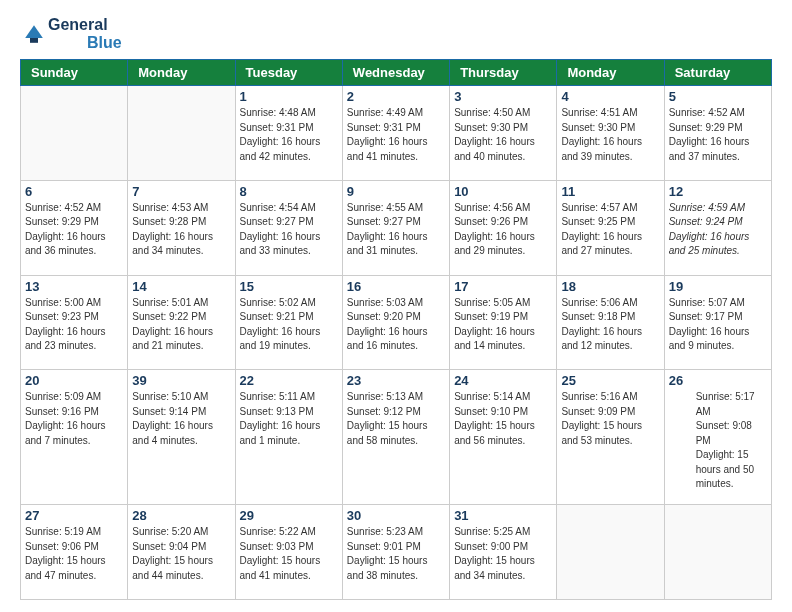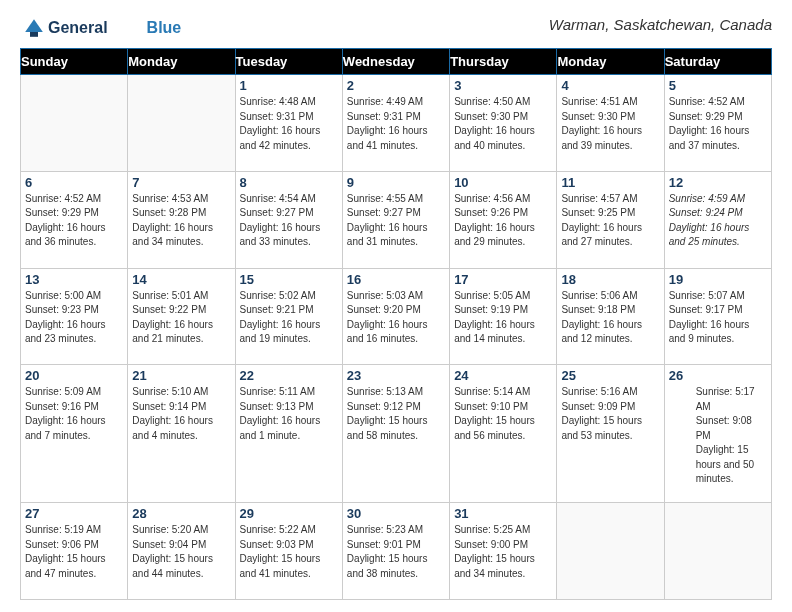--- a/index.html
+++ b/index.html
@@ -23,20 +23,21 @@
       align-items: flex-start;
       margin-bottom: 8px;
     }
     .logo {
       display: flex;
       align-items: center;
       gap: 2px;
     }
     .logo-text {
       display: flex;
+      flex-direction: column;
       line-height: 1.1;
     }
     .logo-general {
       font-size: 16px;
       font-weight: bold;
       color: #1a3a5c;
     }
     .logo-blue {
       font-size: 16px;
       font-weight: bold;
@@ -63,25 +64,25 @@
       font-style: italic;
     }
     .calendar {
       flex: 1;
       border: 1px solid #ccc;
       border-collapse: collapse;
       width: 100%;
       table-layout: fixed;
     }
     .calendar th {
-      background: #000000;
+      background: #15803d;
       color: #fff;
       font-size: 13px;
       font-weight: bold;
-      padding: 5px 0;
+      padding: 5px 10px;
       border: 1px solid #1a6aa5;
       text-align: left;
     }
     .calendar td {
       border: 1px solid #ccc;
       vertical-align: top;
       padding: 3px 4px;
       font-size: 10.5px;
       color: #222;
       height: 88px;
@@ -111,21 +112,20 @@
       <svg class="logo-icon" viewBox="0 0 30 30" xmlns="http://www.w3.org/2000/svg">
         <polygon points="15,4 26,20 4,20" fill="#2a7ab5"></polygon>
         <rect x="10" y="20" width="10" height="6" fill="#1a3a5c"></rect>
       </svg>
       <div class="logo-text">
         <span class="logo-general">General</span>
         <span class="logo-blue">Blue</span>
       </div>
     </div>
     <div class="title-block">
-      <div class="location">Warman, Saskatchewan, Canada</div>
     </div>
   </div>
 
   <table class="calendar">
     <thead>
       <tr>
         <th>Sunday</th>
         <th>Monday</th>
         <th>Tuesday</th>
         <th>Wednesday</th>
@@ -258,21 +258,21 @@
           </td>
         </tr>
         <tr>
           <td>
             <div class="day-number">20</div>
             <div class="cell-info" style="white-space: pre-line;">Sunrise: 5:09 AM
 Sunset: 9:16 PM
 Daylight: 16 hours and 7 minutes.</div>
           </td>
           <td>
-            <div class="day-number">21</div>
+            <div class="day-number">39</div>
             <div class="cell-info" style="white-space: pre-line;">Sunrise: 5:10 AM
 Sunset: 9:14 PM
 Daylight: 16 hours and 4 minutes.</div>
           </td>
           <td>
             <div class="day-number">22</div>
             <div class="cell-info" style="white-space: pre-line;">Sunrise: 5:11 AM
 Sunset: 9:13 PM
 Daylight: 16 hours and 1 minute.</div>
           </td>

